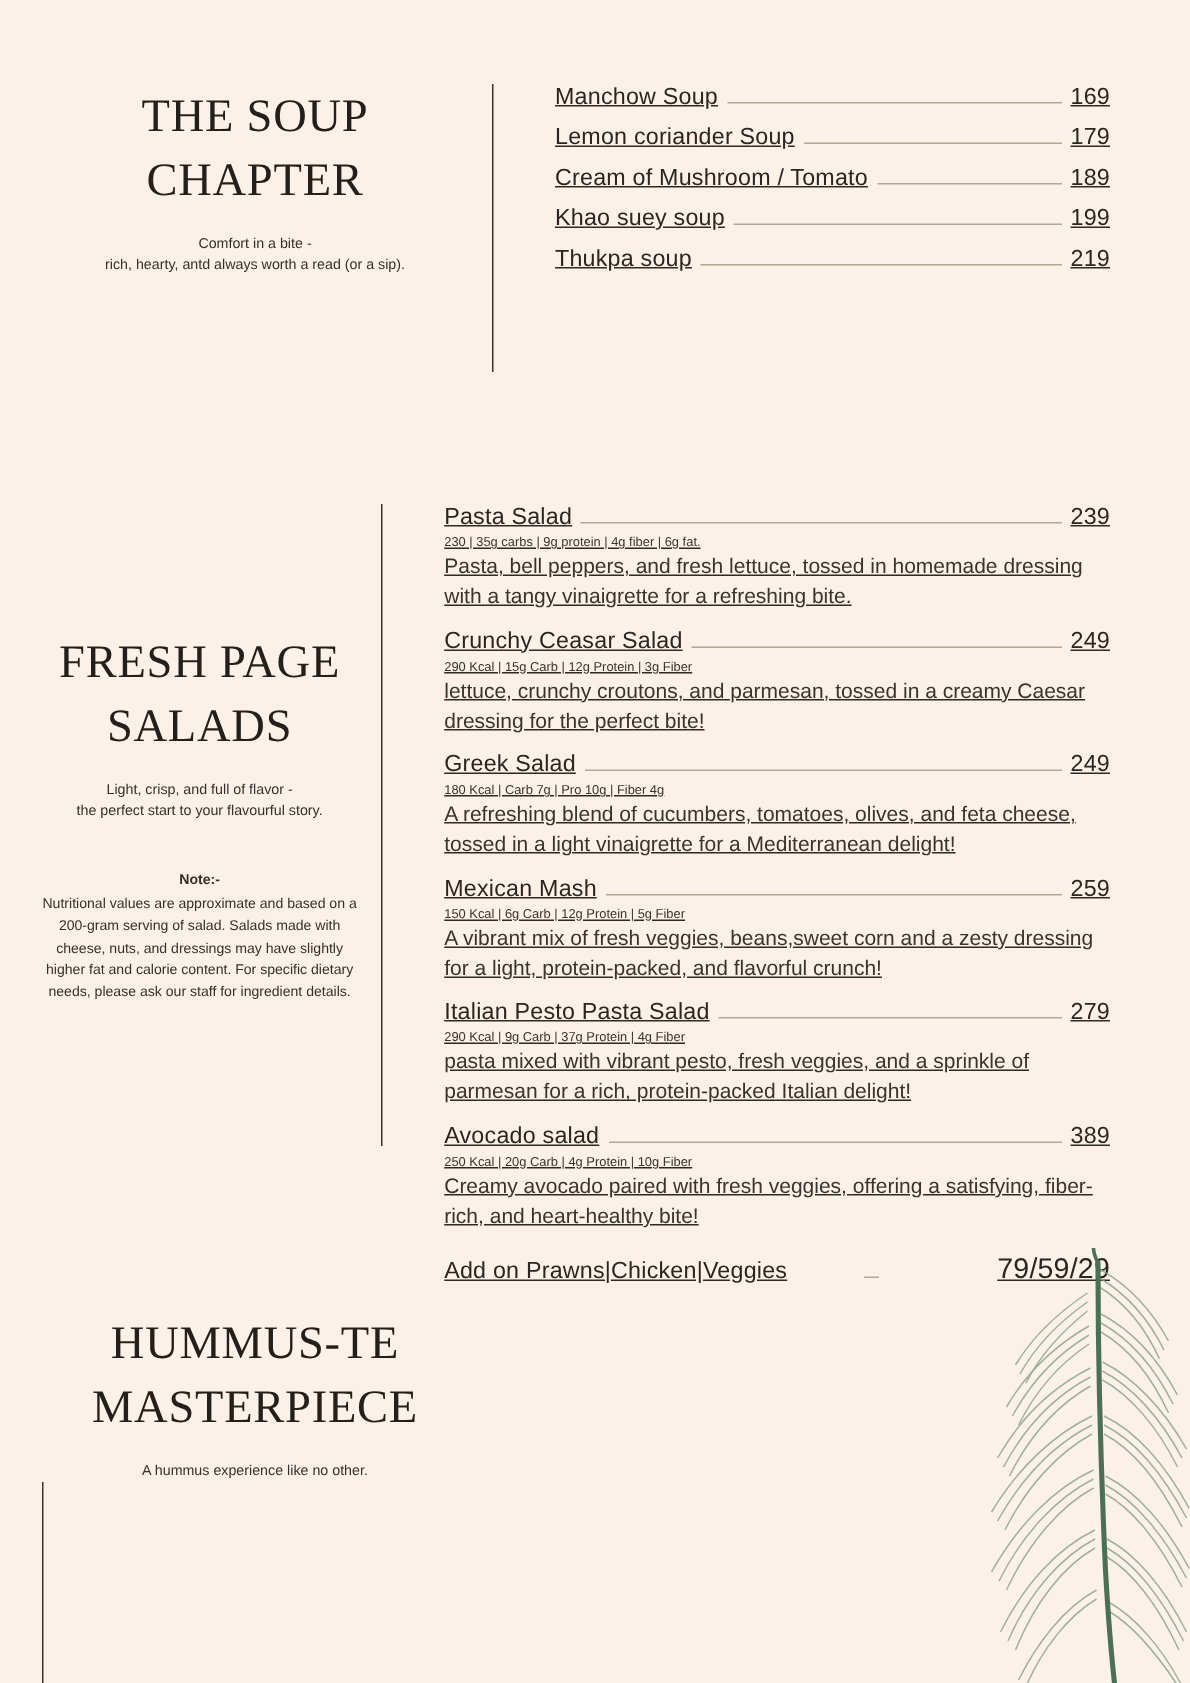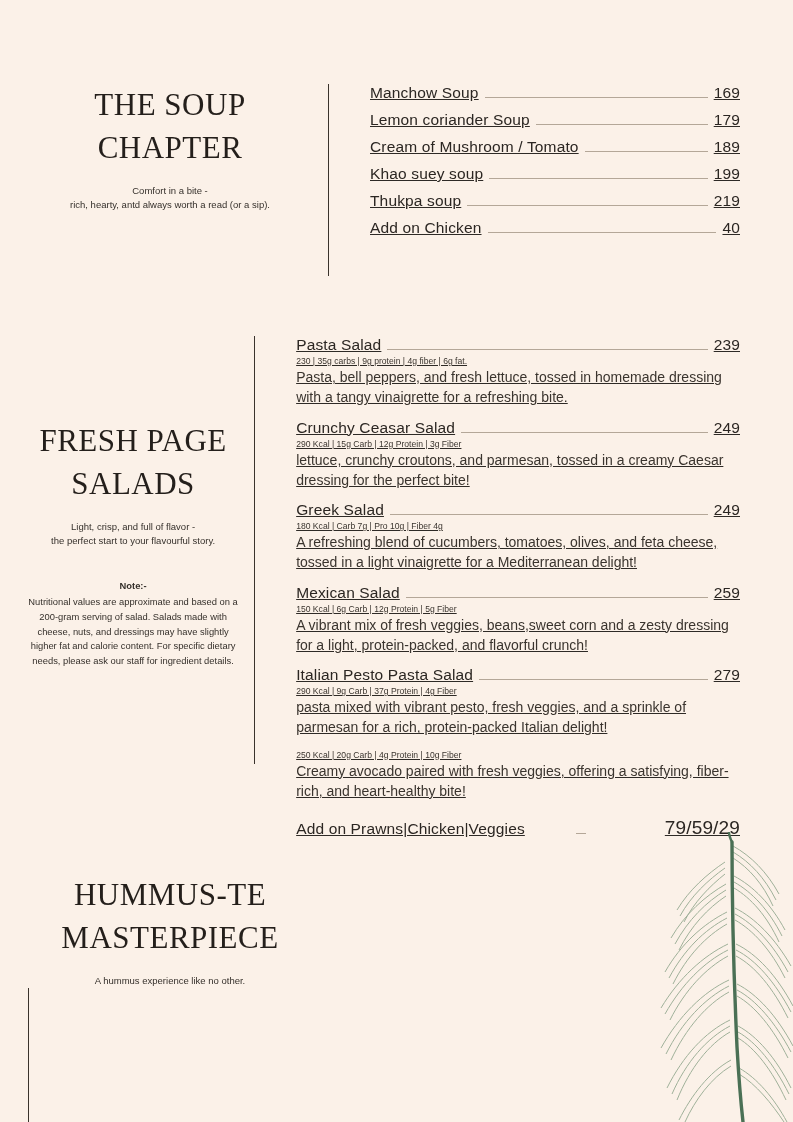--- a/index.html
+++ b/index.html
@@ -141,21 +141,21 @@
     max-width: 58px;
     flex: 1;
   }
   .addon-row .item-price { font-size: 19px; margin-left: 28px; }
 </style>
 </head>
 <body>
 
 <div class="page">
 
-  <div class="section soups" style="left:28px; top:84px; width:712px;">
+  <div class="section soups" style="left:28px; top:56px; width:712px;">
     <div class="left-col">
       <h2 class="section-title">
         <span>THE SOUP</span><br>
         <span>CHAPTER</span>
       </h2>
       <div class="section-tagline">
         <span>Comfort in a bite -</span><br>
         <span>rich, hearty, antd always worth a read (or a sip).</span>
       </div>
     </div>
@@ -195,27 +195,20 @@
       </div>
 
       <div class="item">
         <div class="item-head">
           <span class="item-name">Thukpa soup</span>
           <span class="leader"></span>
           <span class="item-price">219</span>
         </div>
       </div>
 
-      <div class="item">
-        <div class="item-head">
-          <span class="item-name">Add on Chicken</span>
-          <span class="leader"></span>
-          <span class="item-price">40</span>
-        </div>
-      </div>
 
     </div>
   </div>
 
   <div class="section salads" style="left:28px; top:336px; width:712px;">
     <div class="left-col" style="padding-top:84px;">
       <h2 class="section-title">
         <span>FRESH PAGE</span><br>
         <span>SALADS</span>
       </h2>
@@ -256,39 +249,44 @@
           <span class="item-name">Greek Salad</span>
           <span class="leader"></span>
           <span class="item-price">249</span>
         </div>
         <div class="item-macros">180 Kcal | Carb 7g | Pro 10g | Fiber 4g</div>
         <div class="item-desc">A refreshing blend of cucumbers, tomatoes, olives, and feta cheese, tossed in a light vinaigrette for a Mediterranean delight!</div>
       </div>
 
       <div class="item">
         <div class="item-head">
-          <span class="item-name">Mexican Salad</span>
+          <span class="item-name">Mexican Mash</span>
           <span class="leader"></span>
           <span class="item-price">259</span>
         </div>
         <div class="item-macros">150 Kcal | 6g Carb | 12g Protein | 5g Fiber</div>
         <div class="item-desc">A vibrant mix of fresh veggies, beans,sweet corn  and a zesty dressing for a light, protein-packed, and flavorful crunch!</div>
       </div>
 
       <div class="item">
         <div class="item-head">
           <span class="item-name">Italian Pesto Pasta Salad</span>
           <span class="leader"></span>
           <span class="item-price">279</span>
         </div>
         <div class="item-macros">290 Kcal | 9g Carb | 37g Protein | 4g Fiber</div>
         <div class="item-desc">pasta mixed with vibrant pesto, fresh veggies, and a sprinkle of parmesan for a rich, protein-packed Italian delight!</div>
       </div>
 
       <div class="item">
+        <div class="item-head">
+          <span class="item-name">Avocado salad</span>
+          <span class="leader"></span>
+          <span class="item-price">389</span>
+        </div>
         <div class="item-macros">250 Kcal | 20g Carb | 4g Protein | 10g Fiber</div>
         <div class="item-desc">Creamy avocado paired with fresh veggies, offering a satisfying, fiber-rich, and heart-healthy bite!</div>
       </div>
 
       <div class="addon-row">
         <span class="item-name">Add on Prawns|Chicken|Veggies</span>
         <span class="leader"></span>
         <span class="item-price">79/59/29</span>
       </div>
 

